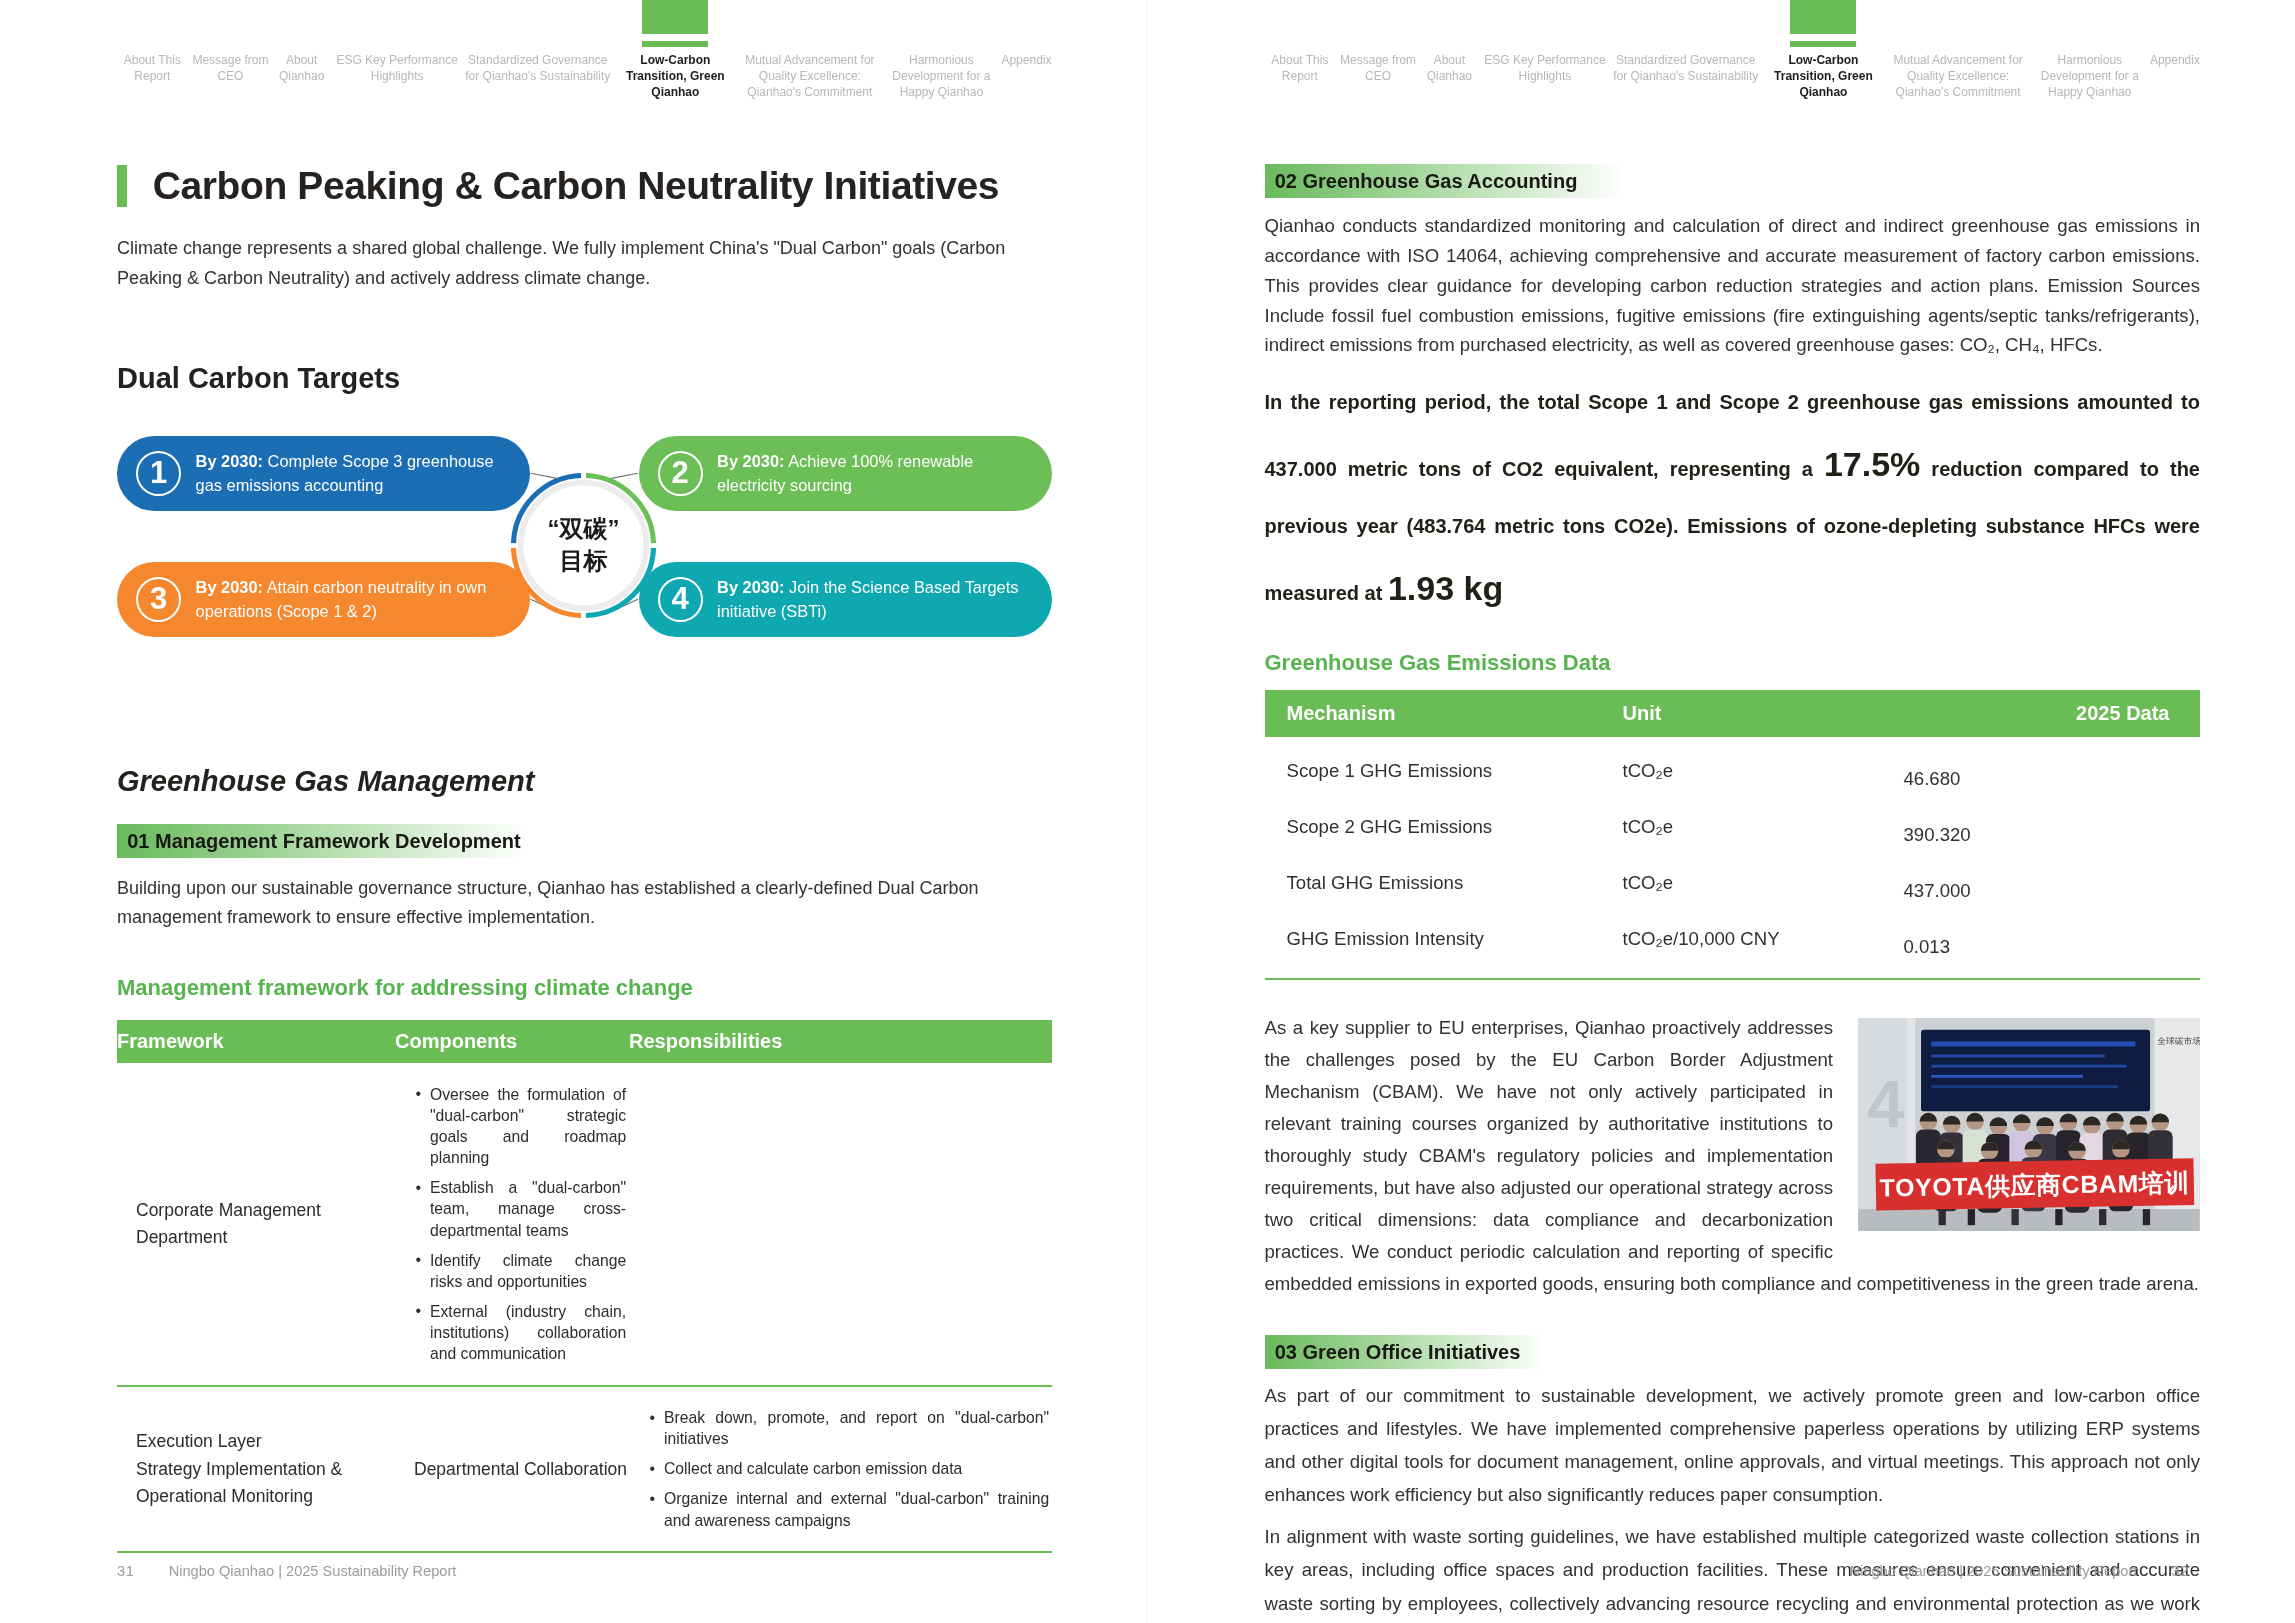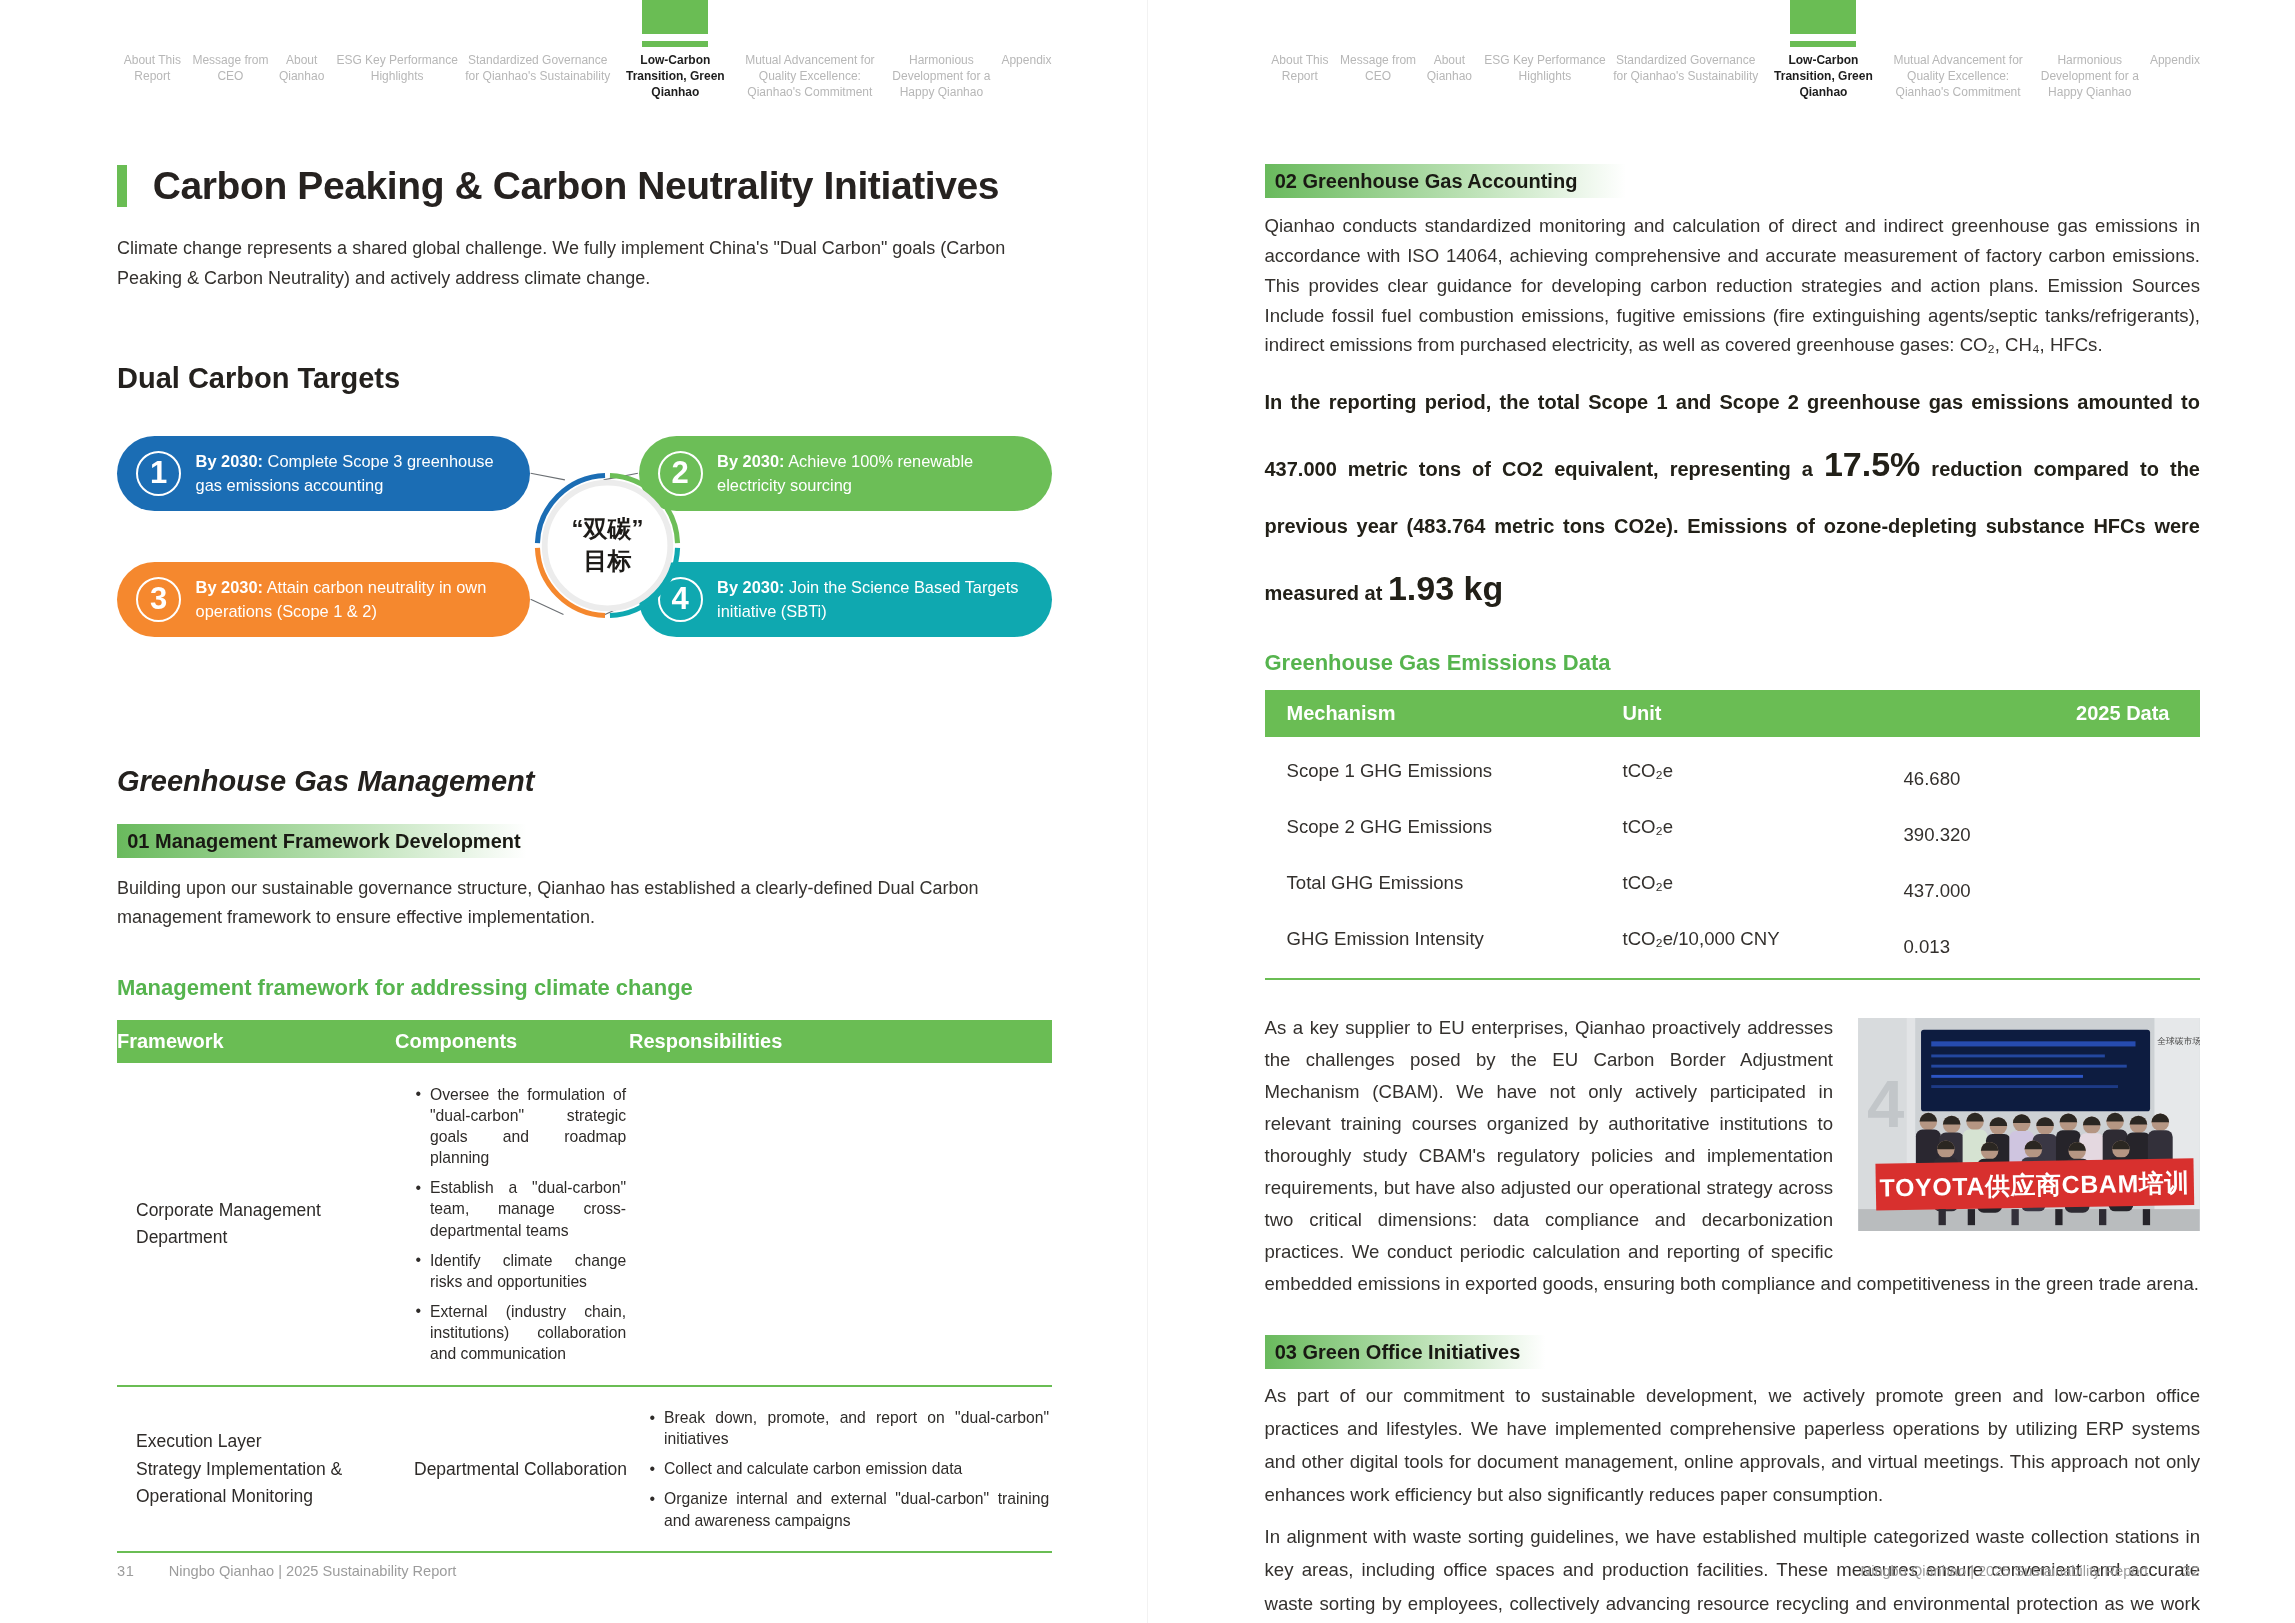--- a/index.html
+++ b/index.html
@@ -46,21 +46,21 @@
   .diagram{position:relative;margin-top:41px;height:221px;}
   .connectors{position:absolute;inset:0;width:100%;height:100%;}
   .pill{position:absolute;width:413px;height:75px;border-radius:38px;display:flex;align-items:center;color:#fff;}
   .pill-1{left:0;top:0;}
   .pill-2{right:0;top:0;}
   .pill-3{left:0;top:126px;}
   .pill-4{right:0;top:126px;}
   .pill-num{width:45px;height:45px;border:2.9px solid #fff;border-radius:50%;margin:0 14.6px 0 19px;display:flex;align-items:center;justify-content:center;font-size:31px;font-weight:700;flex:none;}
   .pill-text{font-size:16.4px;line-height:1.5;max-width:314px;}
   .pill-text b{font-weight:700;}
-  .circle-wrap{position:absolute;left:416px;top:35px;width:149px;height:149px;}
+  .circle-wrap{position:absolute;left:392px;top:35px;width:149px;height:149px;}
   .circle-label{position:absolute;inset:0;display:flex;flex-direction:column;align-items:center;justify-content:center;font-size:24px;font-weight:700;color:#1d1b18;line-height:1.35;text-align:center;}
 
   .ghg-heading{margin-top:108px;font-style:italic;}
   .tag-heading{margin-top:26px;height:34px;line-height:34px;padding-left:10.2px;font-size:20px;font-weight:700;color:#191913;
     background:linear-gradient(90deg,rgba(97,182,84,0.95) 0%,rgba(108,190,94,0.45) 55%,rgba(108,190,94,0) 96%);}
   .tag-01{width:427px;}
   .ghg-para{margin-top:16px;font-size:18px;line-height:1.64;color:var(--ink-soft);}
   .table-title{margin-top:42px;font-size:22px;font-weight:700;color:var(--green-dark);}
 
   .fw-table{margin-top:19px;border-bottom:2.9px solid var(--green);}
@@ -90,21 +90,21 @@
 
   .cbam{margin-top:32px;font-size:18.6px;line-height:1.72;text-align:justify;color:var(--ink-soft);}
   .cbam-photo{float:right;width:342px;height:213px;margin:5.8px 0 8.8px 25px;}
   .cbam-photo svg{display:block;width:100%;height:100%;}
 
   .tag-03{clear:both;margin-top:35px;width:292px;}
   .s03-para{margin-top:10.2px;font-size:18.6px;line-height:1.78;text-align:justify;color:var(--ink-soft);}
   .s03-para + .s03-para{margin-top:9px;}
 
   
-  .footer{position:absolute;bottom:44px;left:117px;right:95px;font-size:14.6px;color:var(--footer-gray);display:flex;align-items:baseline;}
+  .footer{position:absolute;bottom:44px;left:117px;right:106px;font-size:14.6px;color:var(--footer-gray);display:flex;align-items:baseline;}
   .footer.right{justify-content:flex-end;}
   .footer .page-num{letter-spacing:0.7px;}
   .footer.left .page-num{margin-right:34px;}
   .footer.right .page-num{margin-left:34px;}
 </style>
 </head>
 <body>
 
 <div class="spread">
 

